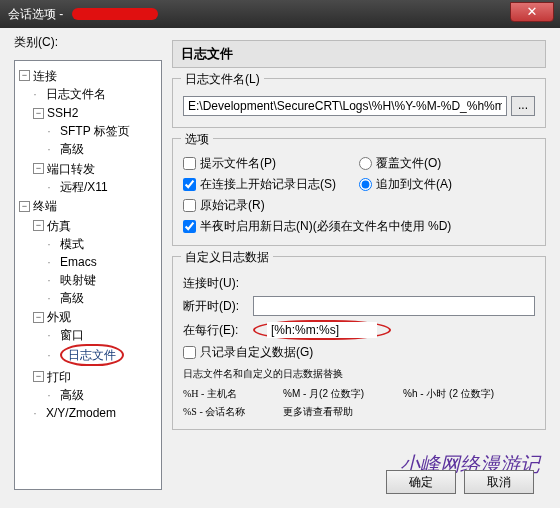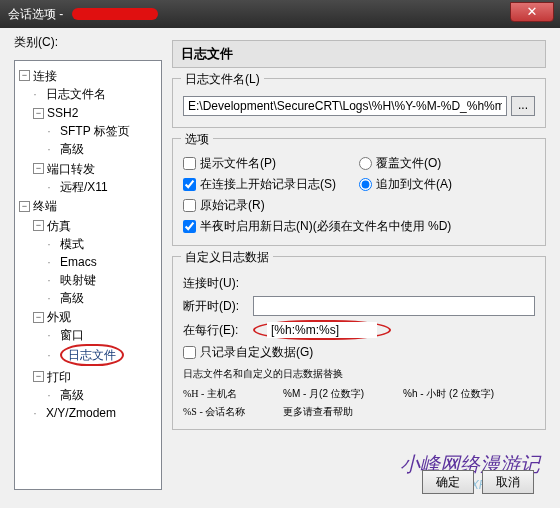--- a/index.html
+++ b/index.html
@@ -32,21 +32,21 @@
 .form-row .lbl { width: 70px; }
 .form-row input { flex: 1; }
 .circled-input { border: 2px solid #d02020; border-radius: 50%/60%; padding: 0 12px; display: inline-block; }
 .subst-table { font-size: 10px; line-height: 18px; margin-top: 4px; }
 .subst-table .label-row { color: #000; margin-bottom: 2px; }
 .subst-table .line { display: flex; }
 .subst-table .c1 { width: 100px; font-family: Liberation Serif, serif; }
 .subst-table .c2 { width: 120px; }
 .subst-table .c3 { flex: 1; }
 .buttons { position: absolute; right: 26px; bottom: 14px; display: flex; gap: 8px; }
-.buttons button { width: 52px; height: 24px; border: 1px solid #707070; background: linear-gradient(#f5f5f5,#ddd); cursor: pointer; font-size: 12px; }
+.buttons button { width: 70px; height: 24px; border: 1px solid #707070; background: linear-gradient(#f5f5f5,#ddd); cursor: pointer; font-size: 12px; }
 .watermark { position: absolute; right: 20px; bottom: 30px; font-style: italic; color: #4c1d95; font-family: "KaiTi", cursive; font-size: 20px; opacity: 0.9; pointer-events: none; }
 .watermark-sub { position: absolute; right: 34px; bottom: 16px; font-style: italic; color: #7fb8d6; font-size: 12px; opacity: 0.85; pointer-events: none; }
 </style>
 </head>
 <body>
 
 <div class="titlebar">
   <span>会话选项 - </span>
   <span class="redact"></span>
   <div class="close-btn"><span>✕</span></div>

